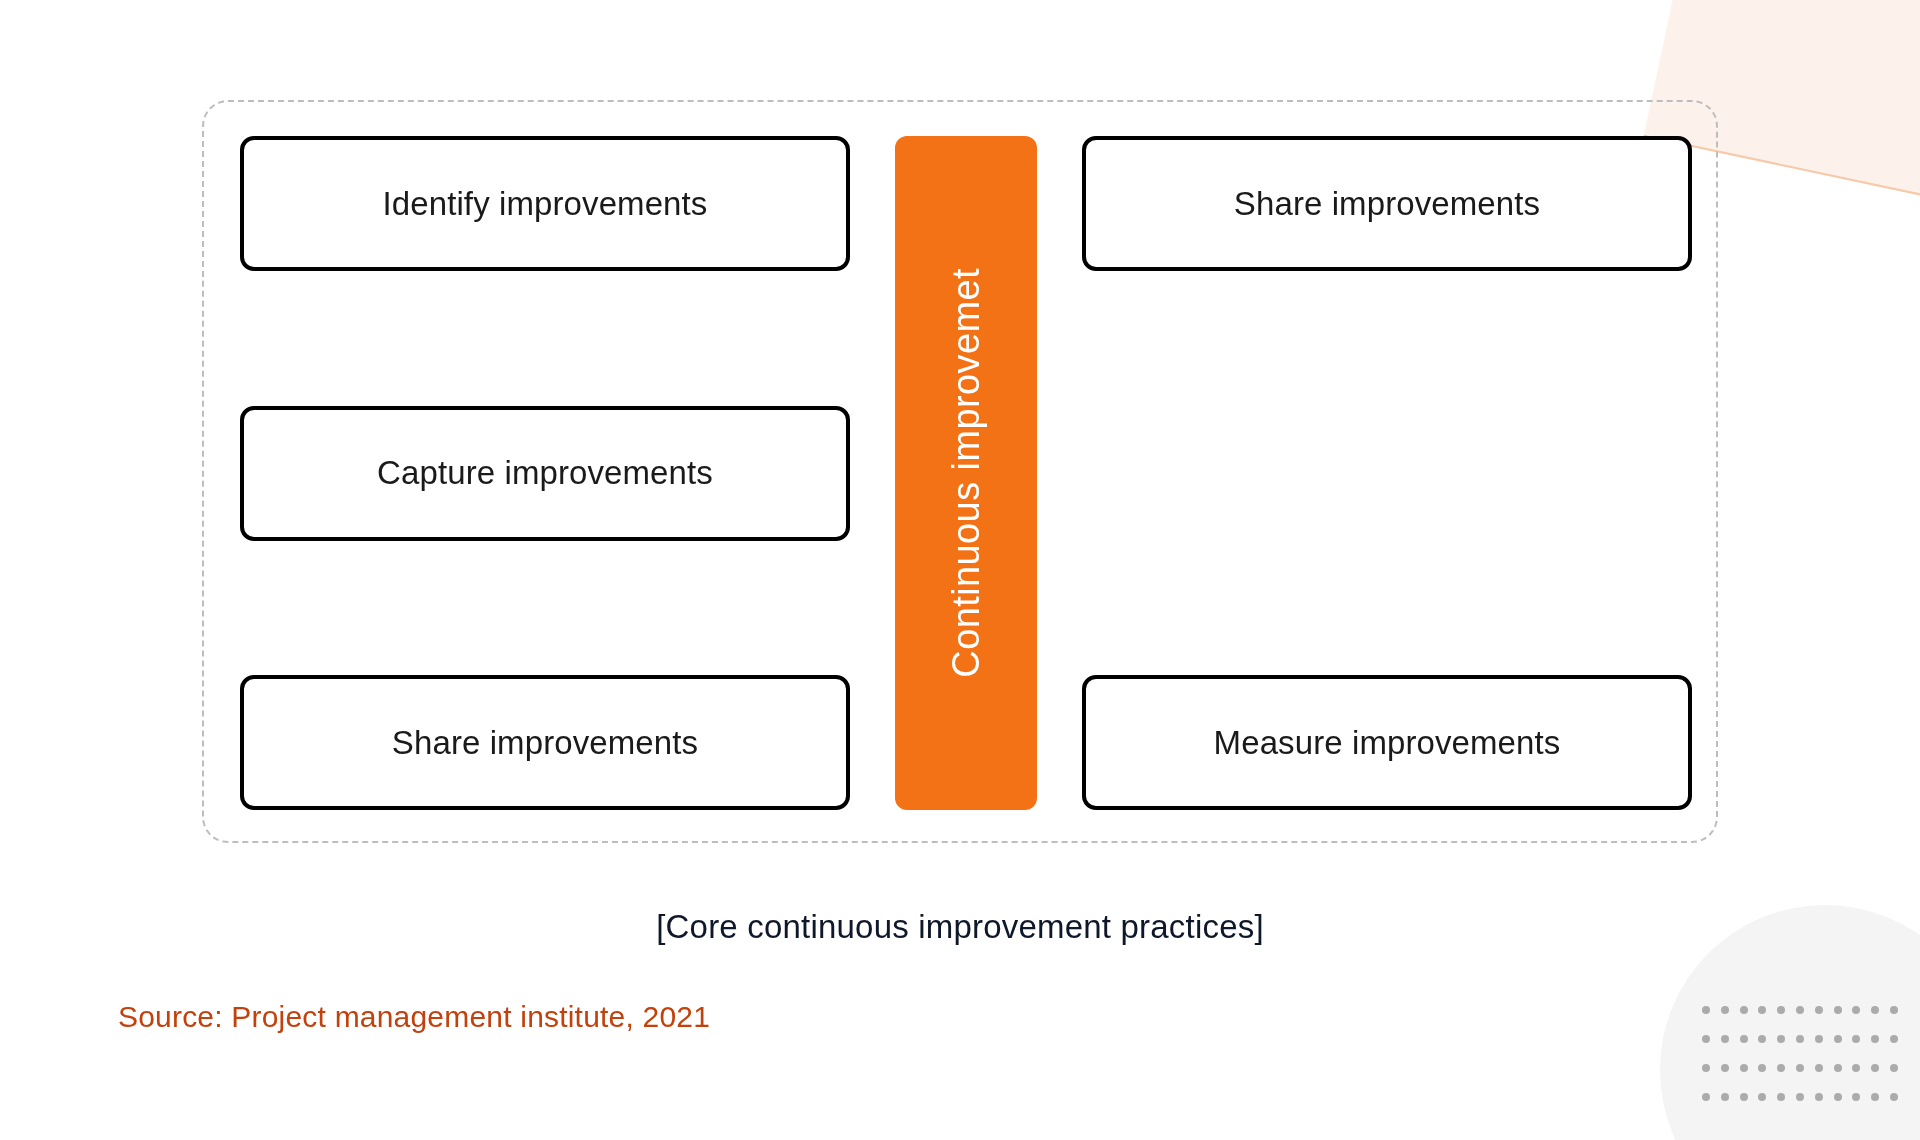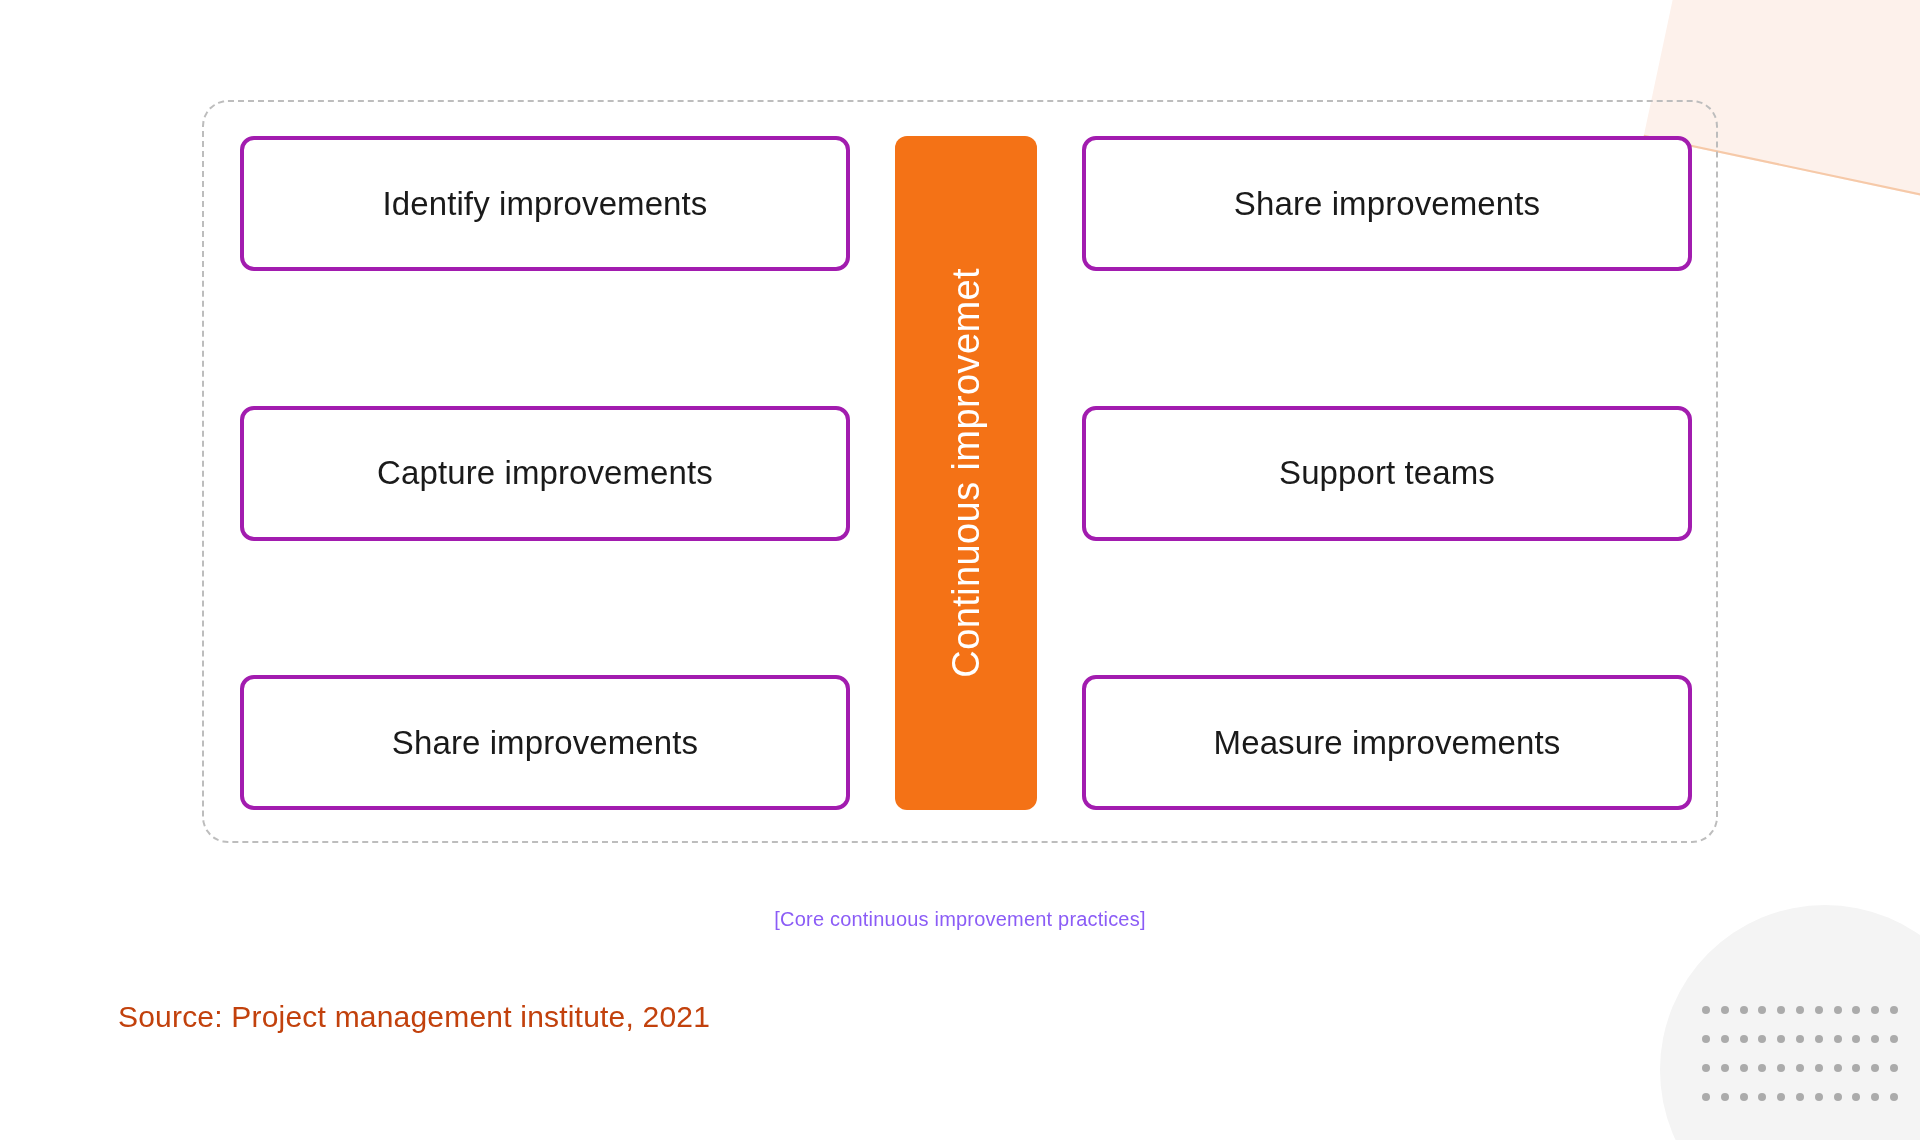--- a/index.html
+++ b/index.html
@@ -91,21 +91,21 @@
 
   .col {
     display: flex;
     flex-direction: column;
     justify-content: space-between;
   }
 
   .practice-box {
     box-sizing: border-box;
     height: 135px;
-    border: 4px solid #a21caf;
+    border: 4px solid #000000;
     border-radius: 14px;
     background: #ffffff;
     display: flex;
     align-items: center;
     justify-content: center;
     text-align: center;
     padding: 6px 26px;
   }
   .practice-box .label {
     font-size: 33px;
@@ -134,22 +134,22 @@
     font-weight: 400;
   }
 
   
   .figure-caption {
     position: absolute;
     left: 0;
     top: 908px;
     width: 1920px;
     text-align: center;
-    font-size: 20px;
-    color: #8b5cf6;
+    font-size: 33px;
+    color: #0f172a;
     letter-spacing: 0.2px;
   }
   .source-note {
     position: absolute;
     left: 118px;
     top: 1000px;
     font-size: 30px;
     color: #c2410c;
     letter-spacing: 0.2px;
   }
@@ -236,23 +236,20 @@
 
     <div class="center-bar">
       <span class="vlabel">Continuous improvemet</span>
     </div>
 
     <div class="col">
       <div class="practice-box">
         <span class="label">Share improvements</span>
       </div>
       <div class="practice-box">
-        <span class="label">Support teams</span>
-      </div>
-      <div class="practice-box">
         <span class="label">Measure improvements</span>
       </div>
     </div>
 
   </div>
 
   <div class="figure-caption">[Core continuous improvement practices]</div>
 
   <div class="source-note">Source: Project management institute, 2021</div>
 

